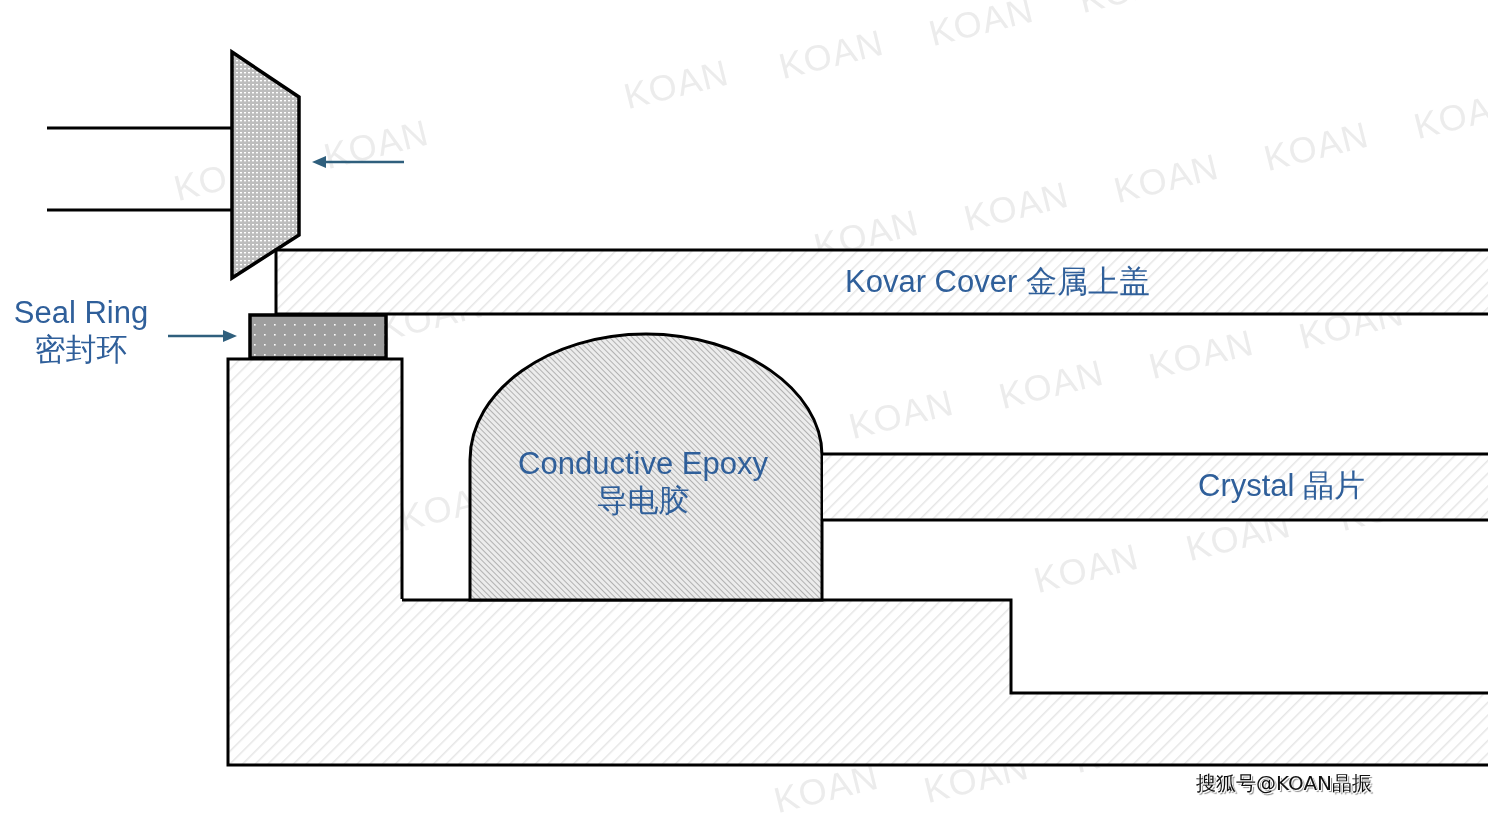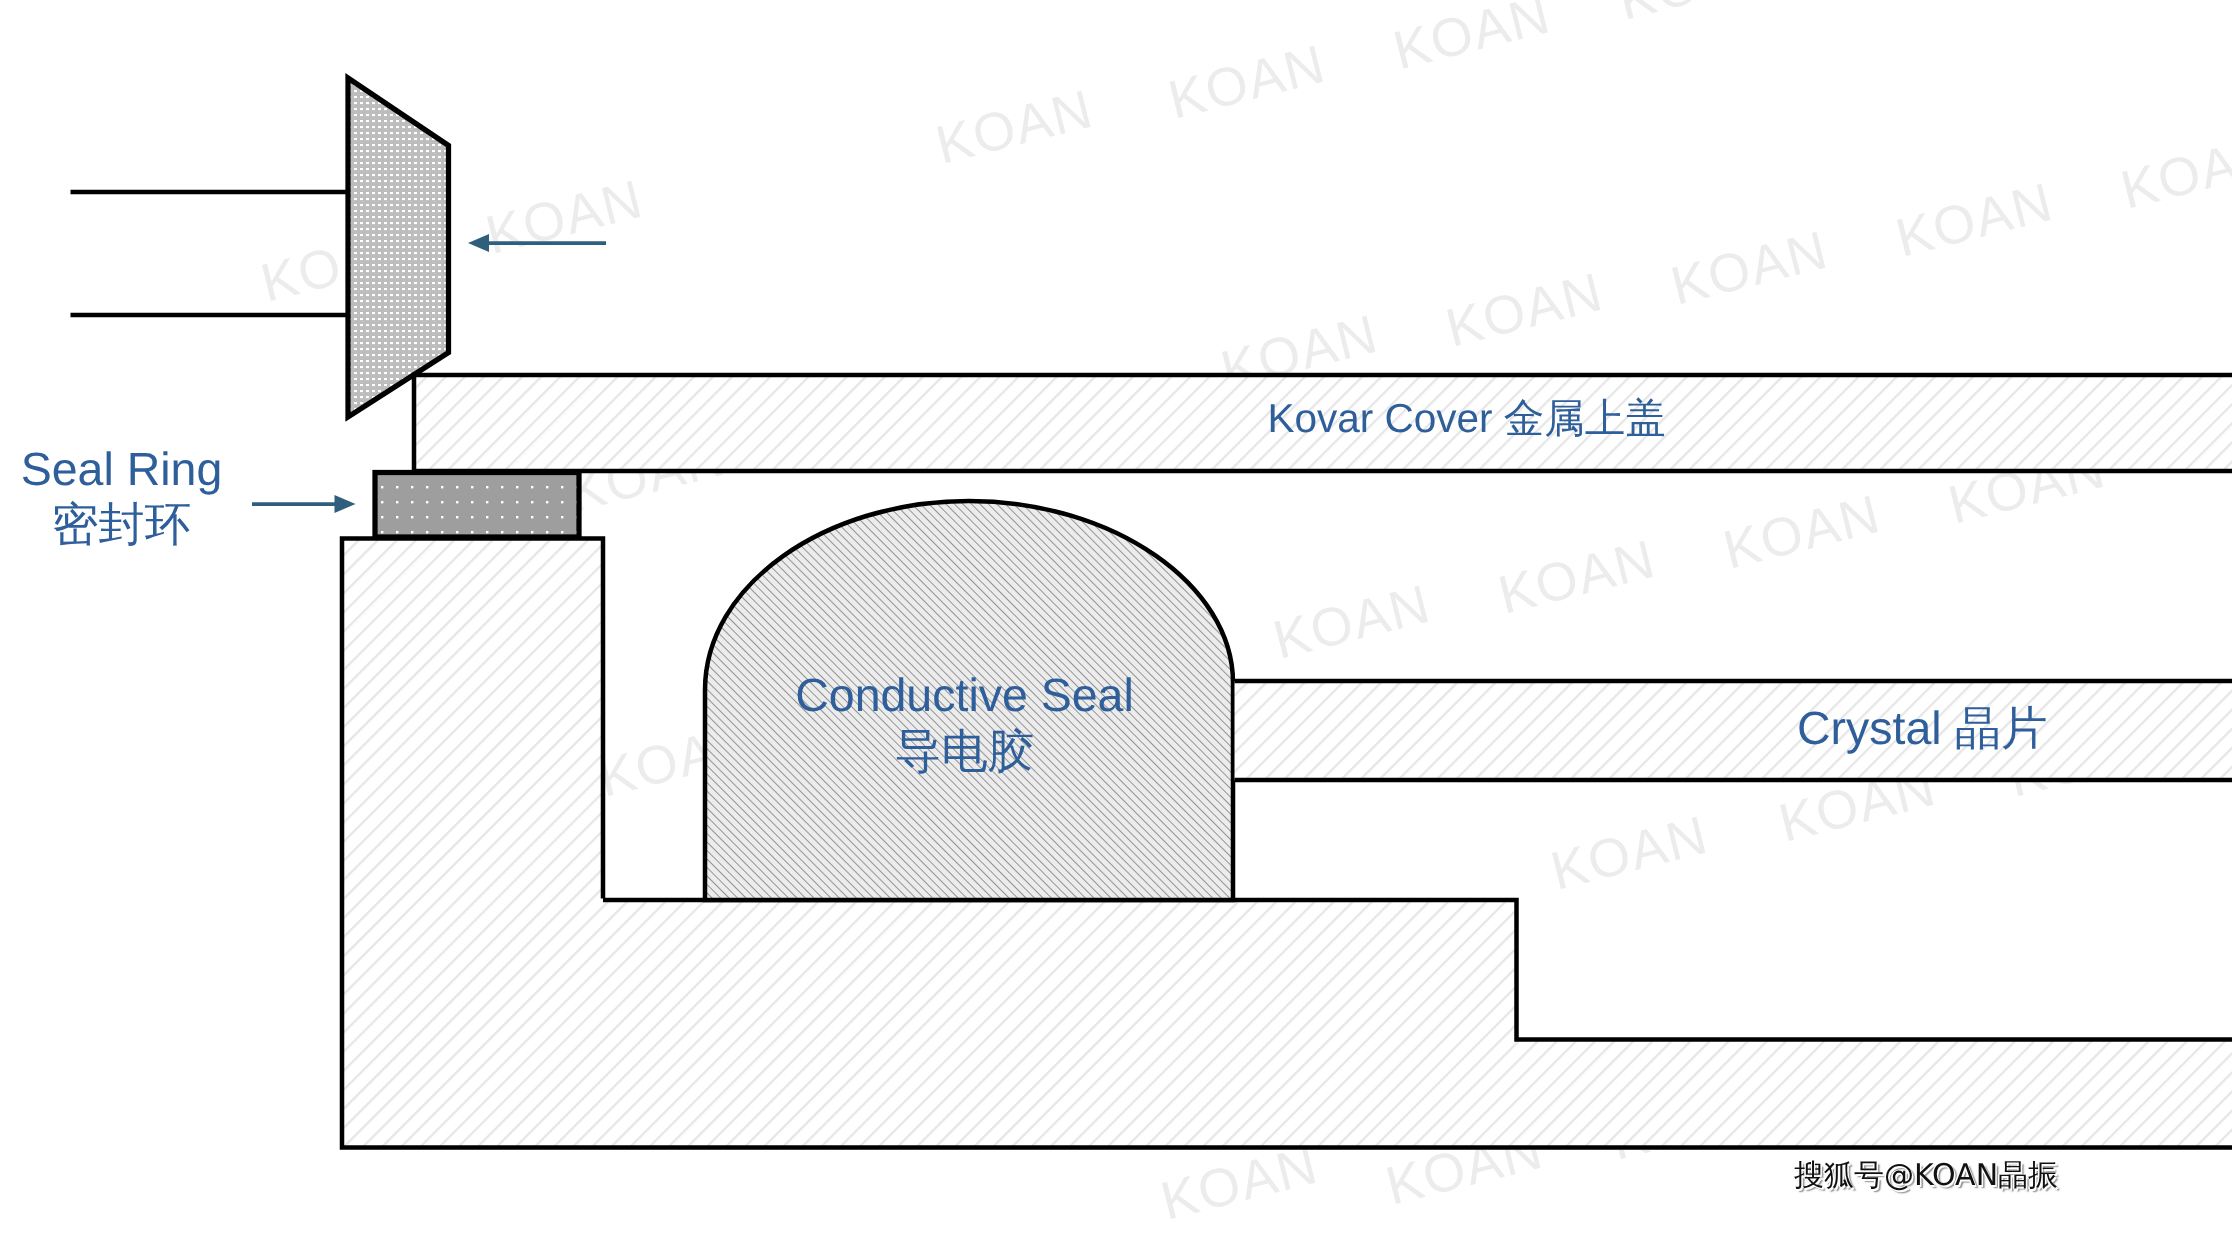--- a/index.html
+++ b/index.html
@@ -91,24 +91,24 @@
   </svg>
 
   <div class="lbl lbl-center" style="left:412px; top:122px; width:155px; font-size:31px;">
   </div>
 
   <div class="lbl lbl-center" style="left:2px; top:295px; width:158px; font-size:31px;">
     <div>Seal Ring</div>
     <div>密封环</div>
   </div>
 
-  <div class="lbl" style="left:845px; top:264px; font-size:27px;">Kovar Cover 金属上盖</div>
+  <div class="lbl" style="left:845px; top:264px; font-size:31px;">Kovar Cover 金属上盖</div>
 
   <div class="lbl lbl-center" style="left:488px; top:446px; width:310px; font-size:31px;">
-    <div>Conductive Seal</div>
+    <div>Conductive Epoxy</div>
     <div>导电胶</div>
   </div>
 
   <div class="lbl" style="left:1198px; top:468px; font-size:31px;">Crystal 晶片</div>
 
 
   <div class="credit">搜狐号@KOAN晶振</div>
 </div>
 
 </body></html>

